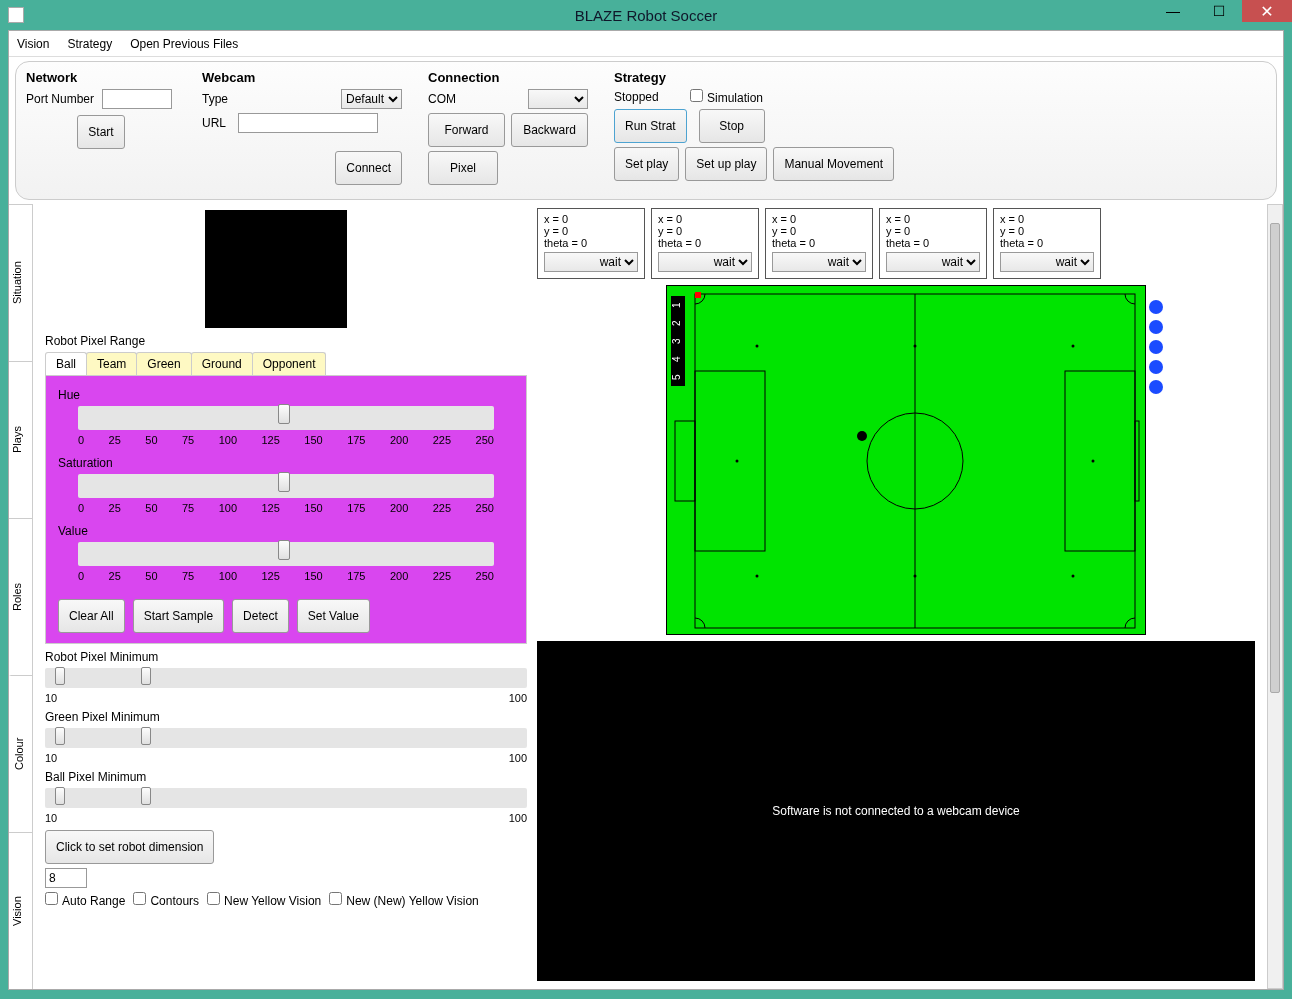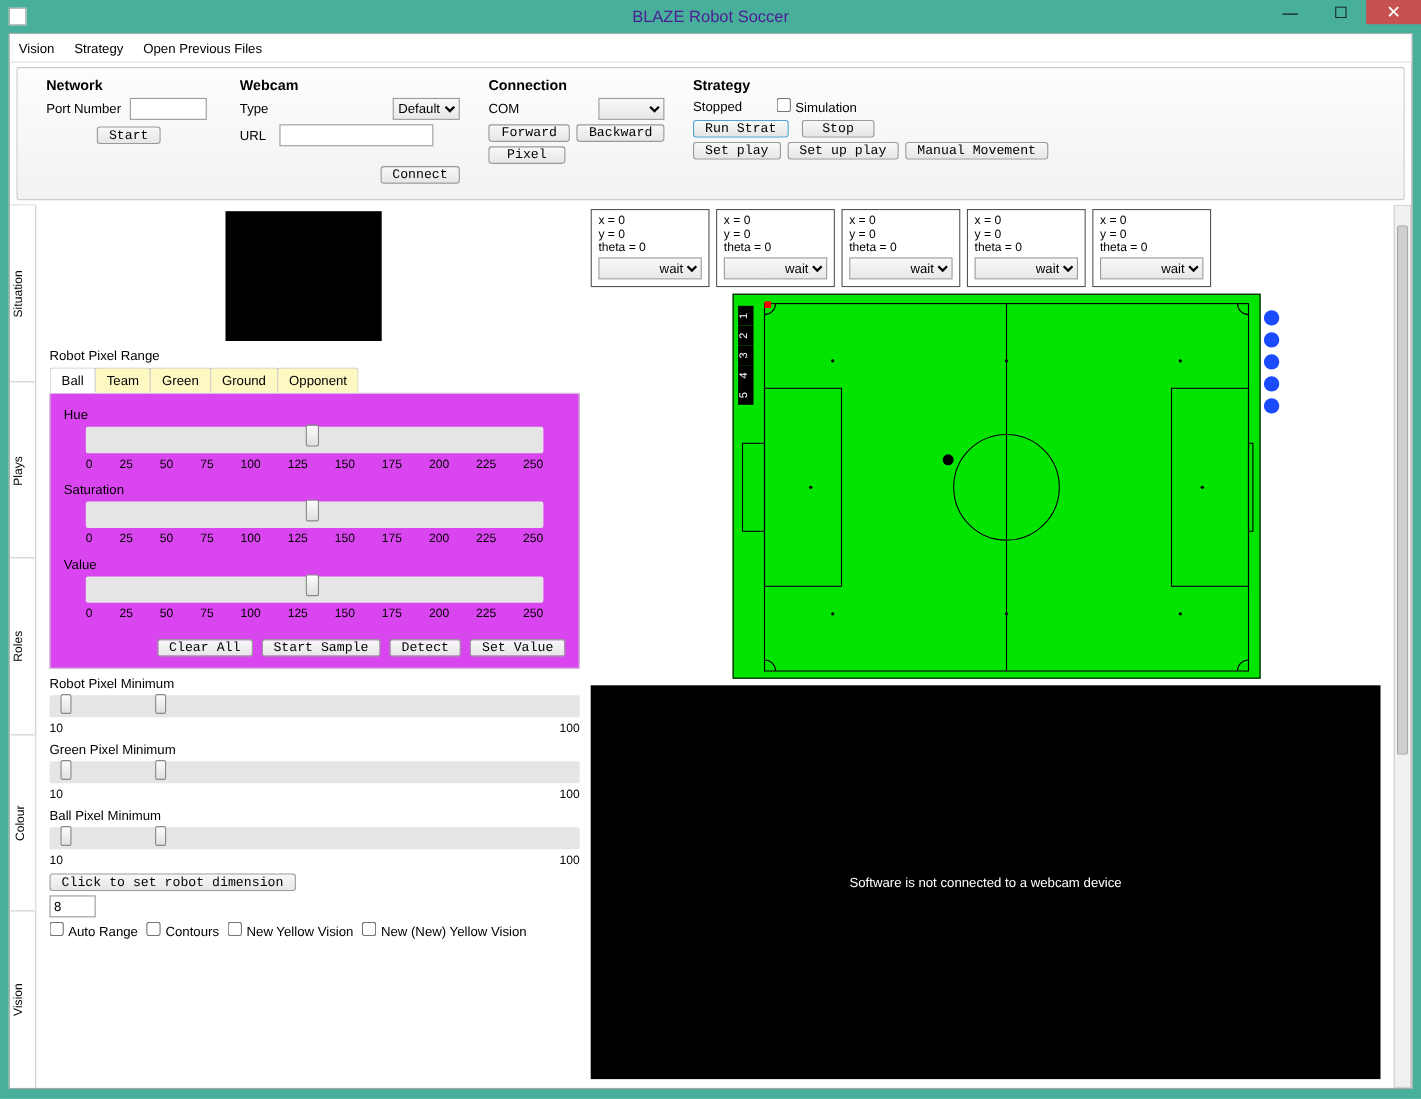--- a/index.html
+++ b/index.html
@@ -1,33 +1,33 @@
 <!DOCTYPE html>
 <html><head>
 <meta charset="utf-8">
 <style>
 * { box-sizing: border-box; margin: 0; padding: 0; font-family: "Segoe UI", Tahoma, sans-serif; }
 body { width: 1292px; height: 999px; background: #48b09a; overflow: hidden; font-size: 12px; }
 .titlebar { height: 30px; background: #48b09a; display: flex; align-items: center; position: relative; }
 .title-icon { width: 16px; height: 16px; margin-left: 8px; background: #fff; border: 1px solid #aaa; display: inline-block; }
-.title-text { position: absolute; left: 50%; transform: translateX(-50%); font-size: 15px; color: #4c1d95; }
+.title-text { position: absolute; left: 50%; transform: translateX(-50%); font-size: 15px; color: #0f172a; }
 .win-controls { position: absolute; right: 0; top: 0; display: flex; }
 .win-btn { width: 46px; height: 22px; display: flex; align-items: center; justify-content: center; font-size: 14px; }
 .win-close { background: #c75050; color: #fff; width: 50px; height: 22px; font-size: 16px; }
 .window-body { background: #fff; margin: 0 8px 8px 8px; height: 960px; border: 1px solid #aaa; display: flex; flex-direction: column; }
 .menubar { height: 26px; display: flex; align-items: center; padding: 0 8px; gap: 18px; border-bottom: 1px solid #ddd; background: #fff; }
 .menubar span { font-size: 12px; }
-.top-panel { border: 1px solid #ccc; border-radius: 2px; margin: 4px 6px; padding: 8px 10px 10px 26px; display: flex; gap: 26px; background: linear-gradient(#fdfdfd,#f2f2f2); }
+.top-panel { border: 1px solid #ccc; border-radius: 14px; margin: 4px 6px; padding: 8px 10px 10px 10px; display: flex; gap: 26px; background: linear-gradient(#fdfdfd,#f2f2f2); }
 .panel-section h3 { font-size: 13px; font-weight: bold; margin-bottom: 4px; }
 .row { display: flex; align-items: center; gap: 6px; margin-bottom: 4px; }
 .lbl { font-size: 12px; min-width: 70px; }
 input[type=text].tiny { width: 70px; height: 20px; border: 1px solid #999; padding: 0 3px; font-size: 12px; }
 input[type=text].med { width: 140px; height: 20px; border: 1px solid #999; padding: 0 3px; font-size: 12px; }
 select.drop { height: 20px; border: 1px solid #999; font-size: 12px; background: linear-gradient(#f8f8f8,#e8e8e8); }
-button.btn { height: 16px; padding: 0 10px; border: 1px solid #999; border-radius: 3px; background: linear-gradient(#f8f8f8,#e6e6e6); font-size: 12px; cursor: pointer; font-family: Liberation Mono, monospace; }
+button.btn { height: 34px; padding: 0 10px; border: 1px solid #999; border-radius: 3px; background: linear-gradient(#f8f8f8,#e6e6e6); font-size: 12px; cursor: pointer; }
 button.btn-blue { border: 1px solid #4da3d1; }
 input[type=checkbox] { margin-right: 4px; }
 
 .main-area { flex: 1; display: flex; overflow: hidden; }
 .vtabs { width: 24px; display: flex; flex-direction: column; border-right: 1px solid #ccc; }
 .vtab { flex: 1; writing-mode: vertical-rl; transform: rotate(180deg); text-align: center; padding: 6px 2px; font-size: 11px; border-bottom: 1px solid #ccc; cursor: pointer; }
 .vtab.active { background: #fff; border-right: 2px solid #fff; }
 
 .left-pane { width: 500px; padding: 6px 6px 6px 12px; overflow: hidden; }
 .preview-box { width: 142px; height: 118px; background: #000; margin-left: 160px; }
@@ -35,21 +35,21 @@
 
 .tabstrip { display: flex; border-bottom: 1px solid #ccc; }
 .tab { padding: 4px 10px; border: 1px solid #ccc; border-bottom: none; border-radius: 3px 3px 0 0; margin-right: -1px; background: #fef9c3; font-size: 12px; cursor: pointer; }
 .tab.active { background: #fff; }
 
 .hsv-box { border: 1px solid #ccc; padding: 8px 12px 10px 12px; background: #d946ef; border-top: none; }
 .slider-label { font-size: 12px; margin: 4px 0; }
 .slider-track { position: relative; height: 24px; background: #e5e5e5; border-radius: 2px; margin: 2px 20px 0 20px; }
 .slider-thumb { position: absolute; top: -2px; width: 12px; height: 20px; background: linear-gradient(#fdfdfd,#e0e0e0); border: 1px solid #888; border-radius: 2px; }
 .tick-row { display: flex; justify-content: space-between; margin: 4px 20px 10px 20px; font-size: 11px; }
-.btn-row { display: flex; gap: 8px; justify-content: flex-end; margin-top: 17px; }
+.btn-row { display: flex; gap: 8px; margin-top: 17px; }
 
 .range-slider { height: 20px; background: #e5e5e5; border-radius: 2px; position: relative; margin: 4px 0; }
 .range-thumb { position: absolute; top: -1px; width: 10px; height: 18px; background: linear-gradient(#fdfdfd,#e0e0e0); border: 1px solid #888; border-radius: 2px; }
 .range-labels { display: flex; justify-content: space-between; font-size: 11px; }
 
 .right-pane { flex: 1; padding: 4px 8px 8px 4px; display: flex; flex-direction: column; gap: 6px; overflow: hidden; position: relative; }
 .robot-row { display: flex; gap: 6px; }
 .robot-box { border: 1px solid #555; padding: 4px 6px 6px 6px; width: 108px; font-size: 11px; }
 .robot-box select { width: 100%; margin-top: 3px; text-align: right; }
 

